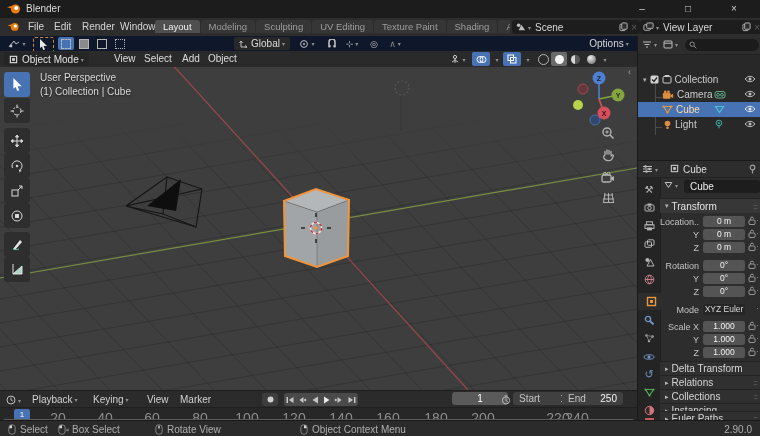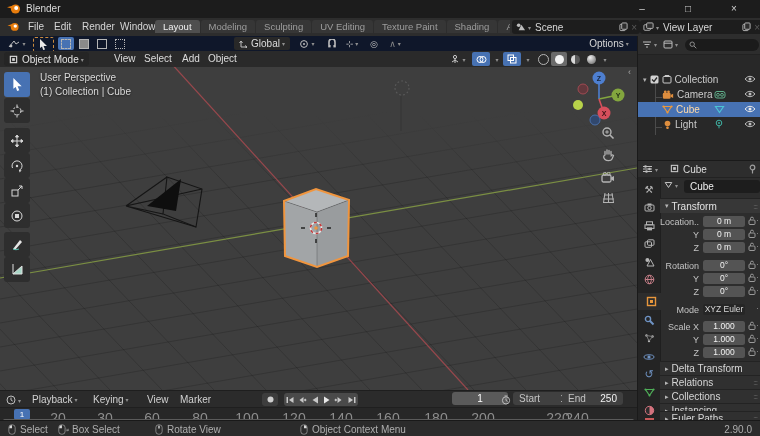--- a/index.html
+++ b/index.html
@@ -902,21 +902,21 @@
       <span style="color:#f2f2f2">1</span>
     </div>
     <div class="framefield" style="left:562px;width:49px;background:#404040">
       <span style="color:#c3c3c3">End</span>
       <span style="color:#f2f2f2">250</span>
     </div>
 
     <div id="ruler">
       <div id="cur-frame-chip">1</div>
       <span class="tick" style="left:58px">20</span>
-      <span class="tick" style="left:105px">30</span>
+      <span class="tick" style="left:105px">40</span>
       <span class="tick" style="left:152px">60</span>
       <span class="tick" style="left:200px">80</span>
       <span class="tick" style="left:247px">100</span>
       <span class="tick" style="left:294px">120</span>
       <span class="tick" style="left:341px">140</span>
       <span class="tick" style="left:388px">160</span>
       <span class="tick" style="left:436px">180</span>
       <span class="tick" style="left:483px">200</span>
       <span class="tick" style="left:558px">220</span>
       <span class="tick" style="left:577px">240</span>

